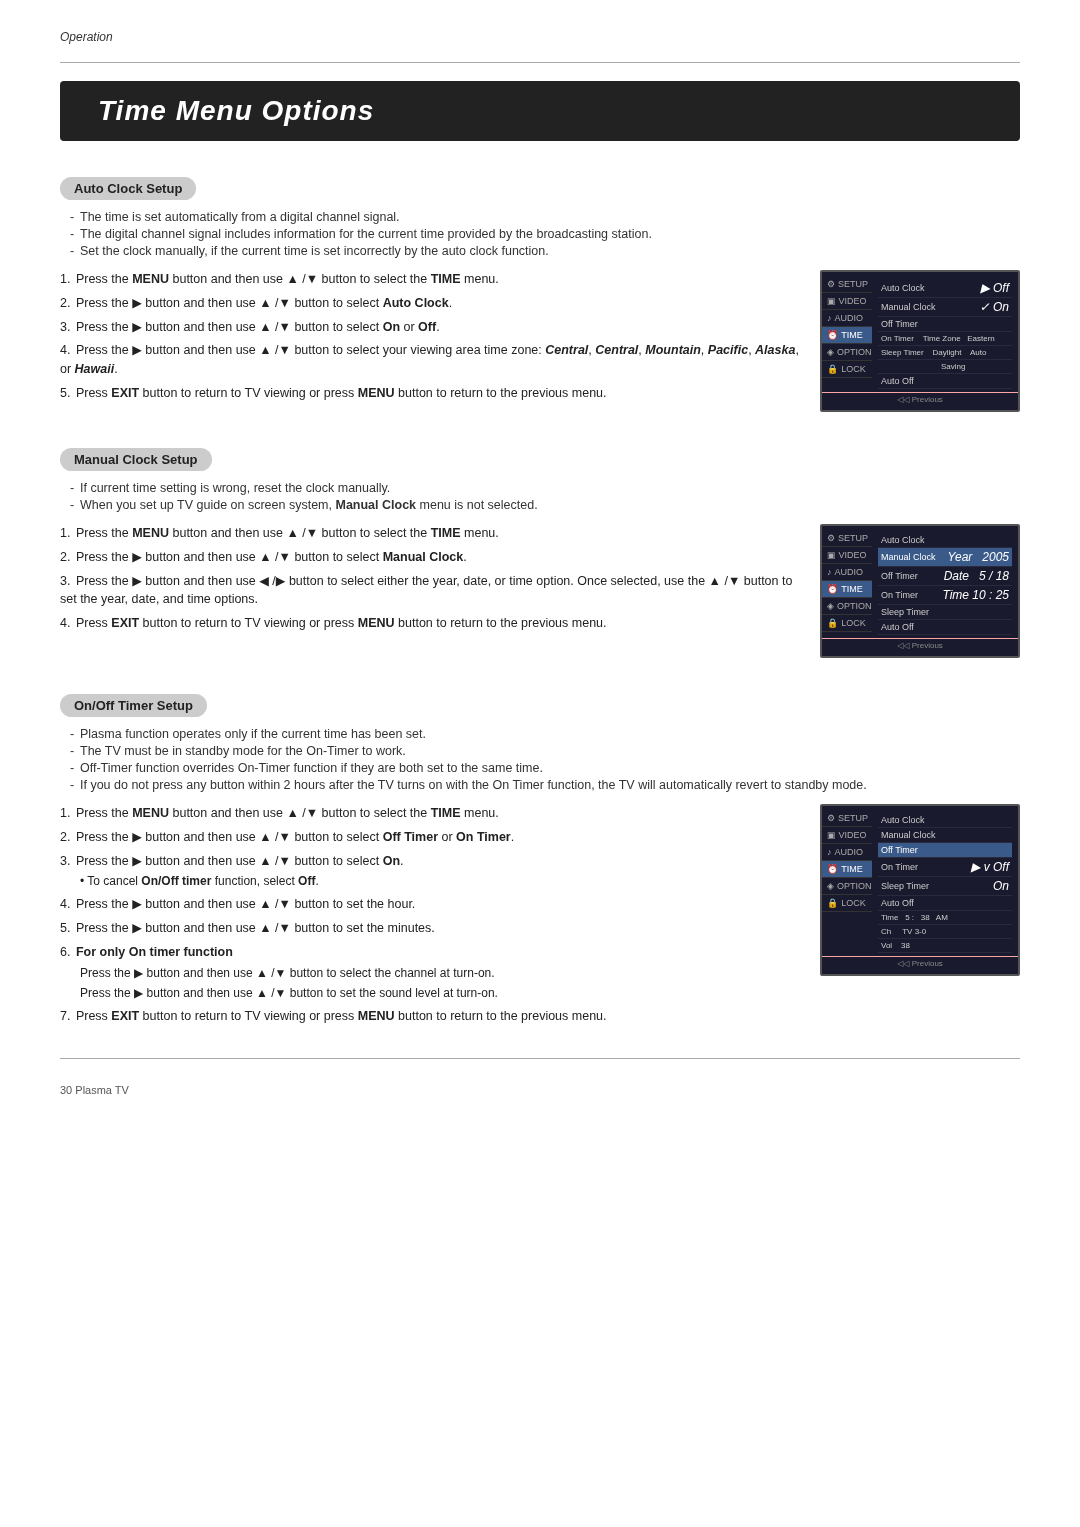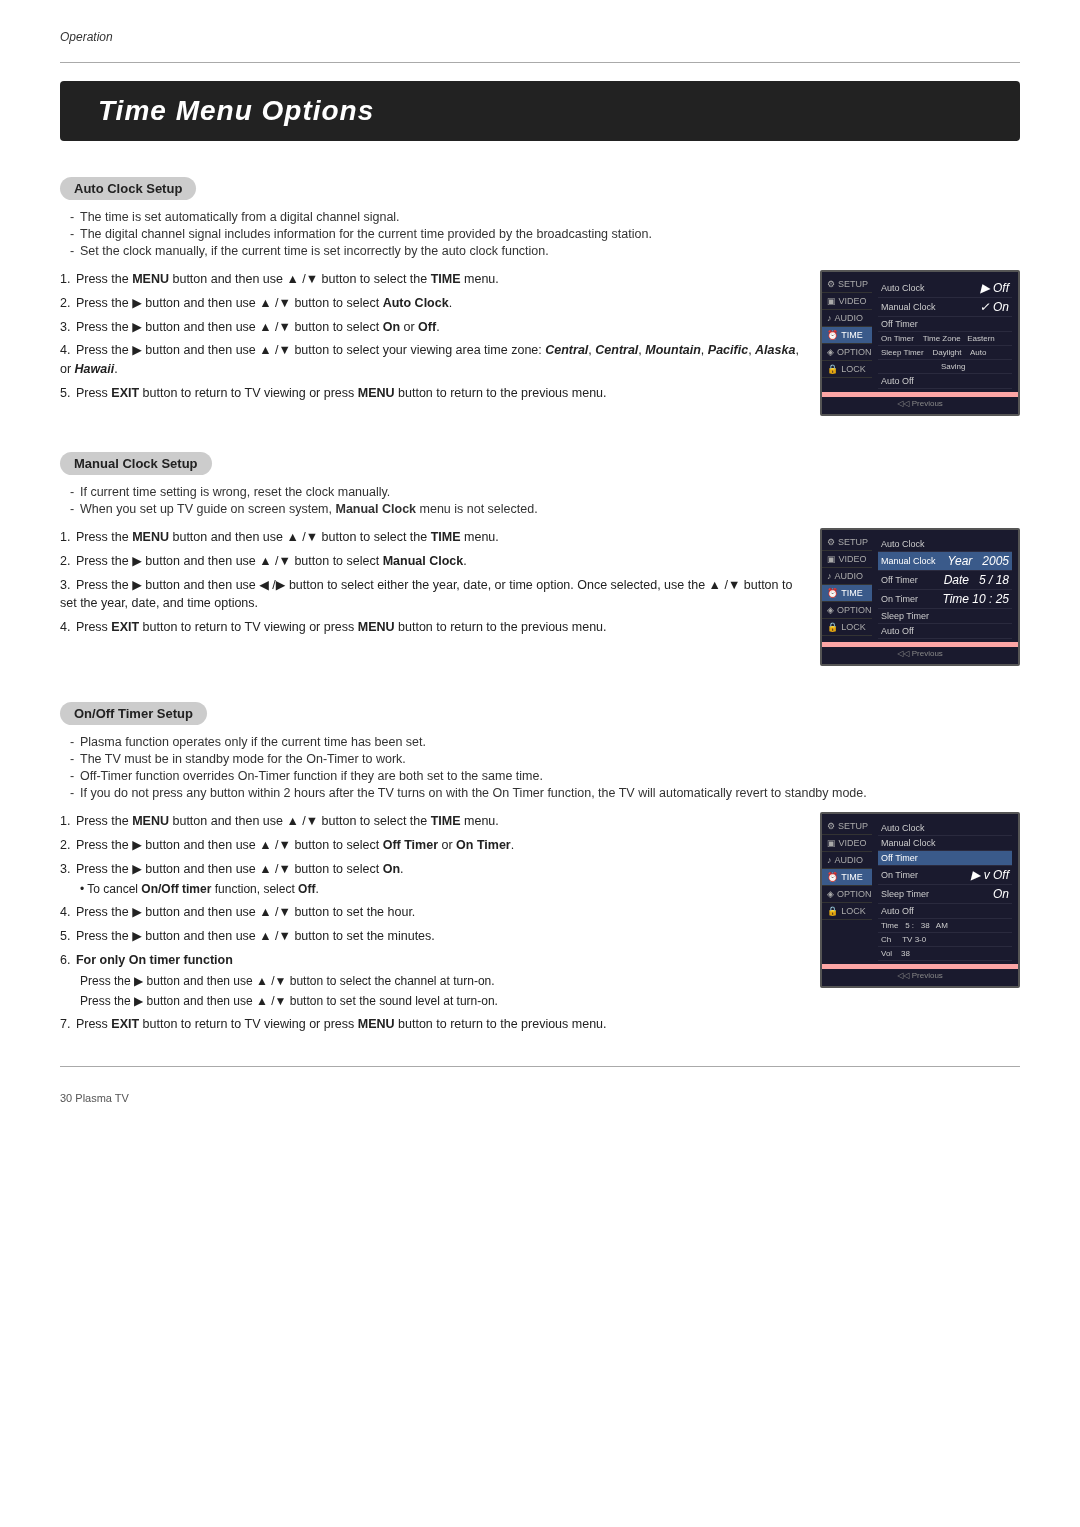--- a/index.html
+++ b/index.html
@@ -147,21 +147,21 @@
     .tv-menu-item .val {
       color: #fff;
       font-size: 12px;
       font-style: italic;
     }
     .tv-bottom {
       background: #1a1a2e;
       padding: 2px 6px;
       font-size: 8px;
       color: #888;
-      border-top: 5px solid #fca5a5;
+      border-top: 1px solid #fca5a5;
       text-align: center;
     }
     .full-section {
       width: 100%;
     }
     .bottom-divider {
       border: none;
       border-top: 1px solid #aaa;
       margin-top: 20px;
     }

